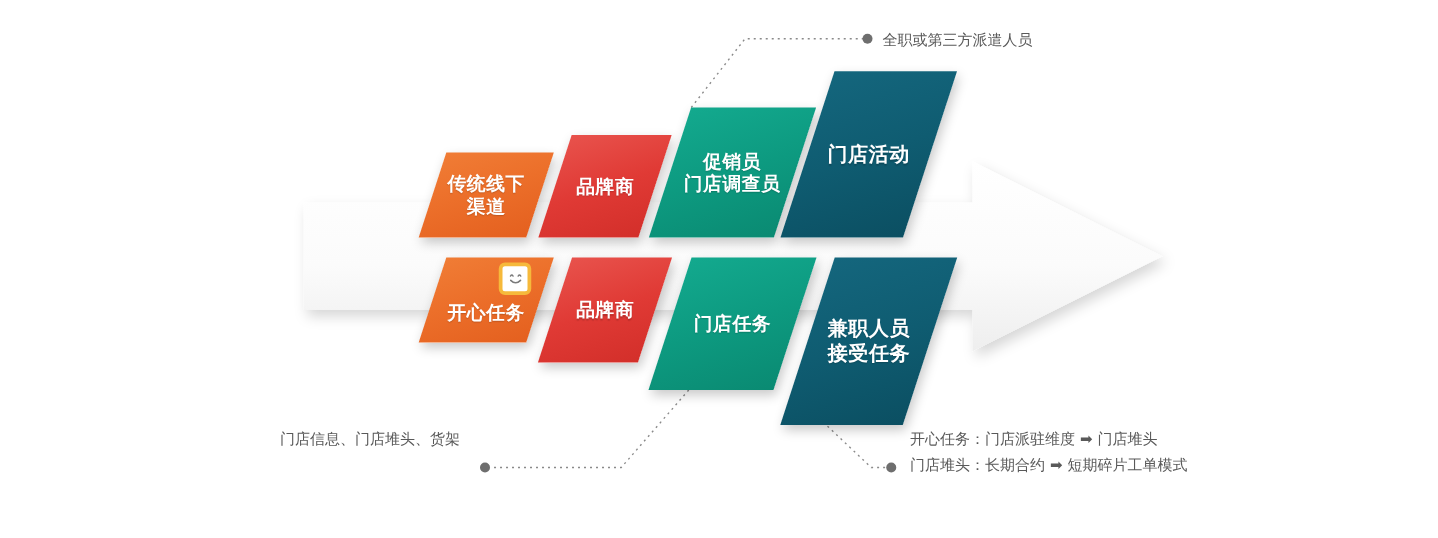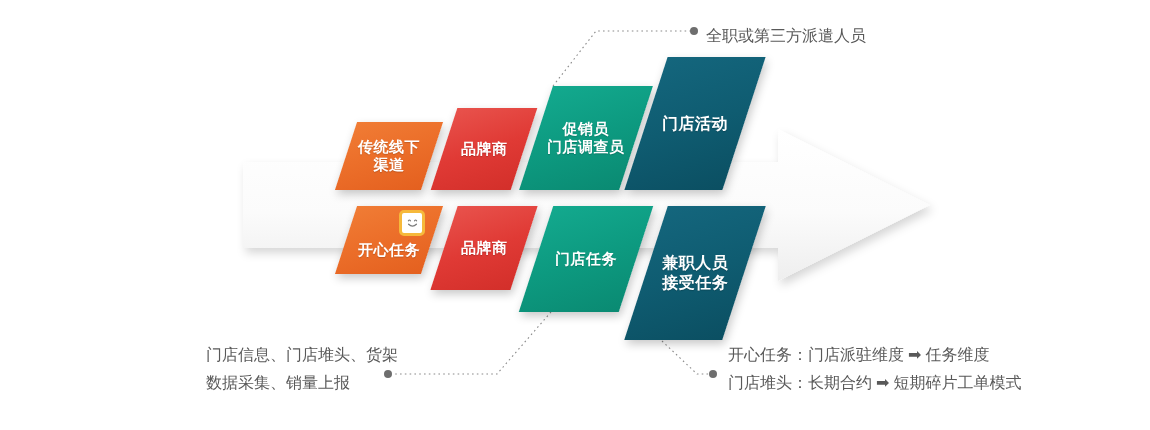--- a/index.html
+++ b/index.html
@@ -86,27 +86,27 @@
     display: flex;
     align-items: center;
     justify-content: center;
     z-index: 6;
   }
 
   
   .anno {
     position: absolute;
     color: #595959;
-    font-size: 16px;
+    font-size: 12px;
     line-height: 1.75;
     white-space: nowrap;
     font-family: "DejaVu Sans", "Liberation Sans", sans-serif;
   }
   .anno-top-right { left: 706px; top: 22px; }
-  .anno-bottom-left { left: 206px; top: 341px; font-family: Liberation Serif, serif; }
+  .anno-bottom-left { left: 224px; top: 341px; font-family: Liberation Serif, serif; }
   .anno-bottom-right { left: 728px; top: 341px; }
 
   .anno .line { display: block; }
   .arrow-glyph { padding: 0 4px; }
 </style>
 </head>
 <body>
 
 <div id="stage">
 
@@ -176,25 +176,24 @@
       <path d="M4.8 11 q5.2 5.2 10.4 0" stroke="#7a7a7a" stroke-width="1.7" fill="none" stroke-linecap="round"></path>
     </svg>
   </div>
 
   <div class="anno anno-top-right">
     <span class="line">全职或第三方派遣人员</span>
   </div>
 
   <div class="anno anno-bottom-left">
     <span class="line">门店信息、门店堆头、货架</span>
-    <span class="line">数据采集、销量上报</span>
   </div>
 
   <div class="anno anno-bottom-right">
     <span class="line">
-      <span>开心任务：门店派驻维度</span><span class="arrow-glyph">➡</span><span>任务维度</span>
+      <span>开心任务：门店派驻维度</span><span class="arrow-glyph">➡</span><span>门店堆头</span>
     </span>
     <span class="line">
       <span>门店堆头：长期合约</span><span class="arrow-glyph">➡</span><span>短期碎片工单模式</span>
     </span>
   </div>
 
 </div>
 
 </body></html>

